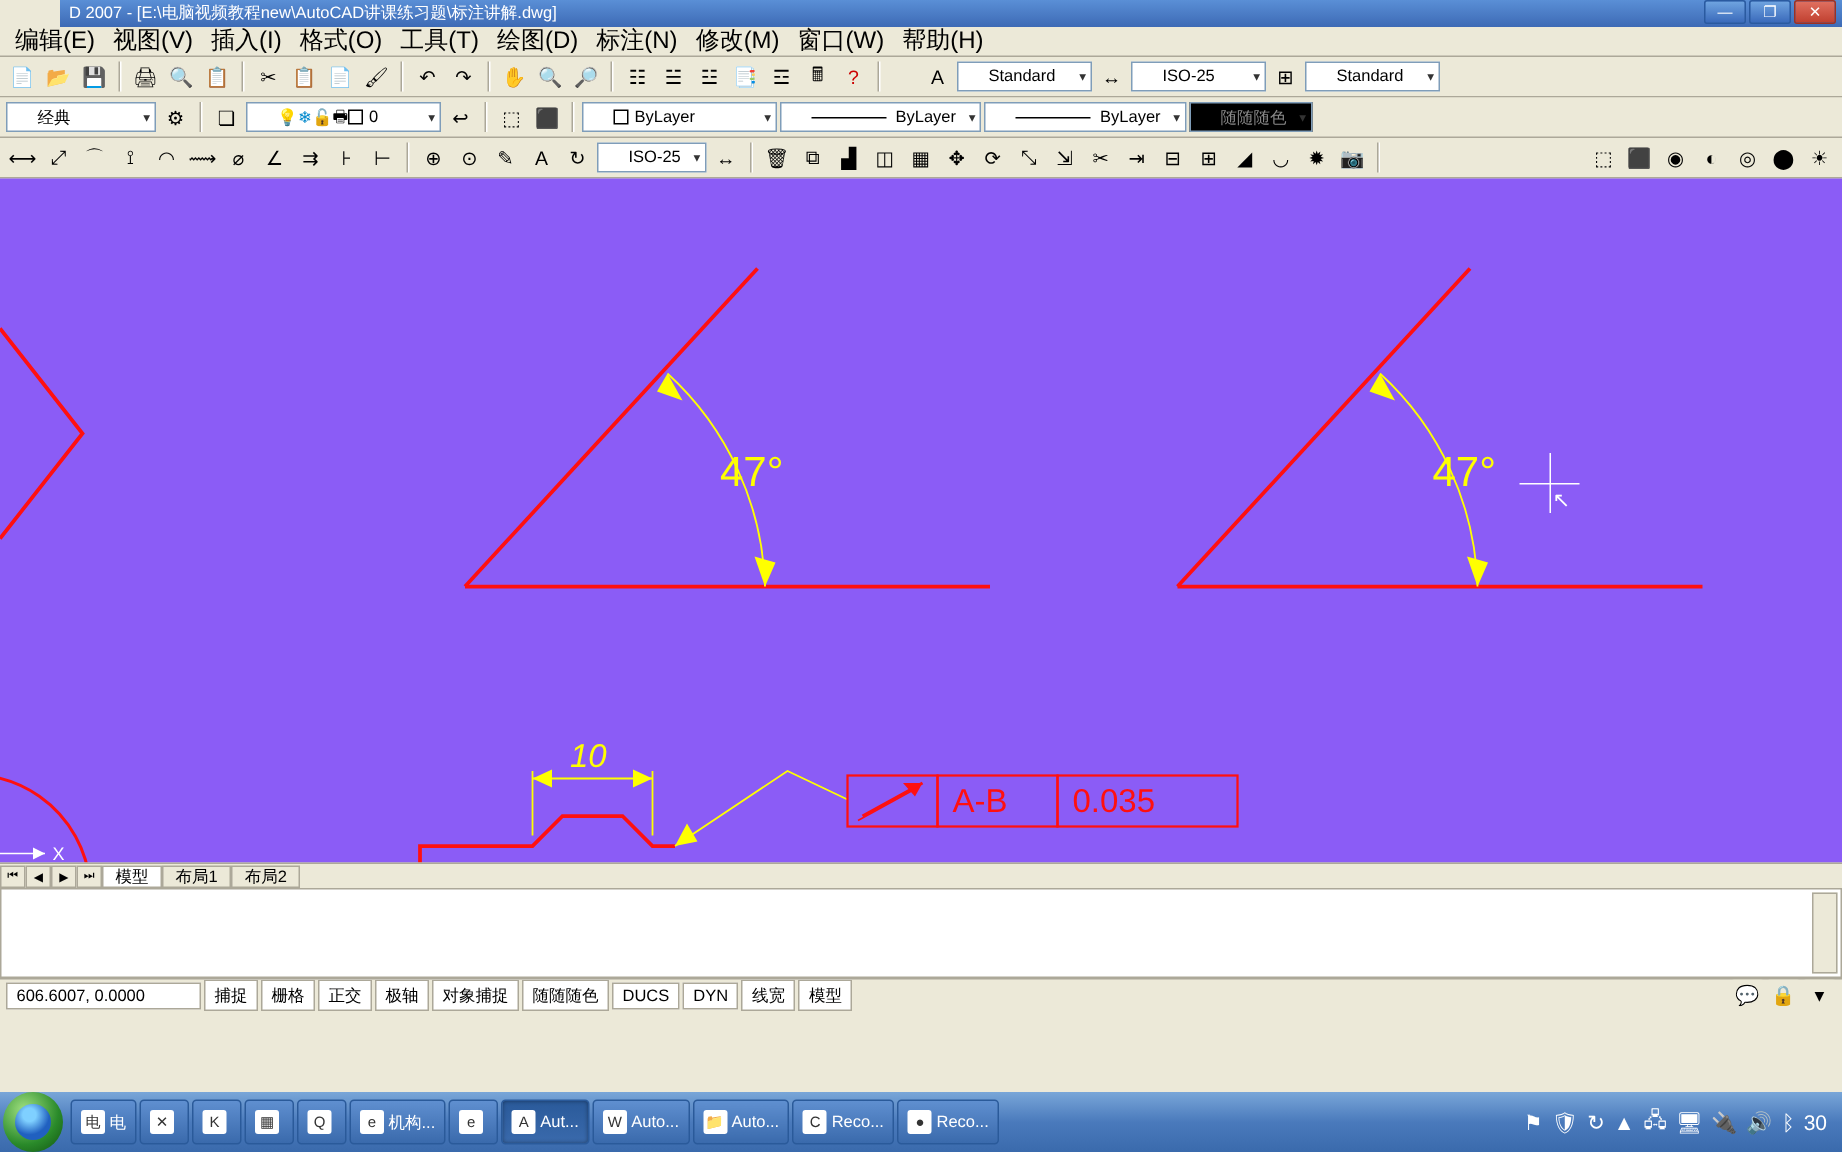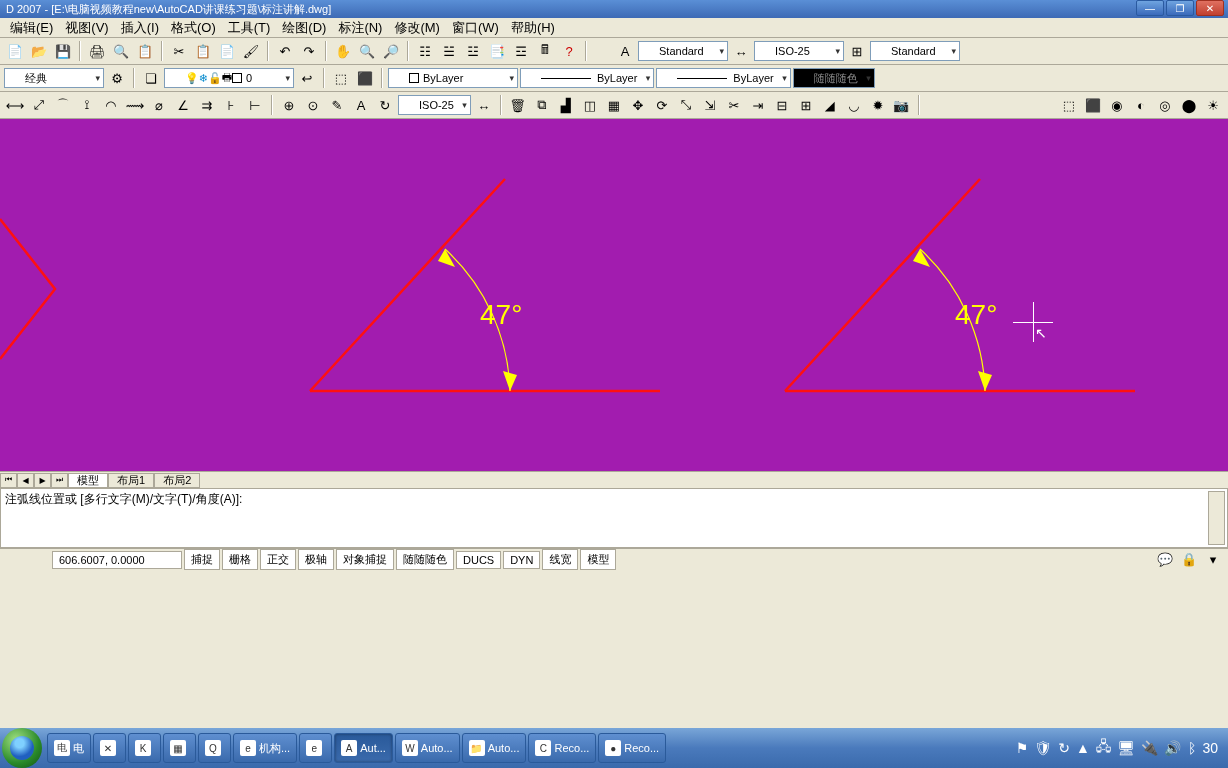--- a/index.html
+++ b/index.html
@@ -1,48 +1,48 @@
 <!DOCTYPE html>
 <html><head>
 <meta charset="utf-8">
 <style>
 * { margin: 0; padding: 0; box-sizing: border-box; font-family: "SimSun", Arial, sans-serif; }
 body { width: 1228px; height: 768px; background: #ece9d8; overflow: hidden; font-size: 12px; }
 
-.titlebar { height: 18px; background: linear-gradient(#5a8fd6, #3d6ab5); color: #fff; padding: 1px 6px; font-size: 11px; display: flex; align-items: flex-end; }
+.titlebar { height: 18px; background: linear-gradient(#5a8fd6, #3d6ab5); color: #fff; padding: 1px 6px; font-size: 11px; display: flex; align-items: flex-start; margin-left: 40px; }
 .win-controls { position: absolute; right: 4px; top: 0; display: flex; }
 .win-btn { width: 28px; height: 16px; background: linear-gradient(#6fa4e0, #3a6abb); border: 1px solid #2a5aa0; margin-left: 2px; display: flex; align-items: center; justify-content: center; color: #fff; font-size: 10px; cursor: pointer; border-radius: 2px; }
 .win-btn.close { background: linear-gradient(#e07060, #c04030); border-color: #a03020; }
 
 .menubar { height: 20px; background: #ece9d8; display: flex; align-items: center; padding: 0 4px; border-bottom: 1px solid #aca899; }
-.menubar span { padding: 2px 6px; cursor: pointer; font-size: 13px; }
+.menubar span { padding: 2px 6px; cursor: pointer; font-size: 16px; }
 
 .toolbar-row { display: flex; align-items: center; padding: 2px 4px; background: #ece9d8; border-bottom: 1px solid #aca899; gap: 2px; flex-wrap: nowrap; }
 .tbtn { width: 22px; height: 22px; background: #ece9d8; border: 1px solid transparent; display: inline-flex; align-items: center; justify-content: center; cursor: pointer; font-size: 13px; border-radius: 2px; }
 .sep { width: 2px; height: 20px; border-left: 1px solid #aca899; border-right: 1px solid #fff; margin: 0 3px; }
 .dropdown { height: 20px; background: #fff; border: 1px solid #7f9db9; padding: 1px 16px 1px 20px; font-size: 11px; display: inline-flex; align-items: center; position: relative; min-width: 60px; cursor: pointer; }
 .dropdown::after { content: "▾"; position: absolute; right: 3px; color: #333; font-size: 9px; }
 .dropdown.wide { min-width: 130px; }
 .dropdown.mid { min-width: 90px; }
 .line-sample { display: inline-block; width: 50px; height: 0; border-top: 1px solid #000; margin-right: 6px; }
 .sq { display: inline-block; width: 10px; height: 10px; border: 1px solid #000; margin-right: 4px; background: #fff; }
 
-.canvas-area { position: relative; background: #a21caf; height: 369px; width: 100%; overflow: hidden; }
+.canvas-area { position: relative; background: #8b5cf6; height: 473px; width: 100%; overflow: hidden; }
 .canvas-svg { position: absolute; inset: 0; }
 .scroll-h { position: absolute; bottom: 0; left: 0; right: 0; height: 17px; background: #ece9d8; border-top: 1px solid #aca899; display: flex; align-items: center; }
 .scroll-btn { width: 17px; height: 15px; background: #ece9d8; border: 1px solid #aca899; display: flex; align-items: center; justify-content: center; font-size: 8px; cursor: pointer; }
 .tab { padding: 1px 8px; background: #fff; border: 1px solid #aca899; font-size: 11px; cursor: pointer; height: 15px; display: flex; align-items: center; }
 .tab.inactive { background: #ece9d8; }
 
 .command-area { height: 60px; background: #fff; border: 1px solid #aca899; padding: 2px 4px; font-size: 12px; overflow: hidden; position: relative; }
 .command-area .line { white-space: nowrap; line-height: 16px; }
 
 .statusbar { height: 22px; background: #ece9d8; border-top: 1px solid #aca899; display: flex; align-items: center; padding: 0 4px; gap: 2px; font-size: 11px; }
 .status-cell { padding: 2px 6px; border: 1px solid #aca899; background: #fff; cursor: pointer; }
-.coord { min-width: 130px; margin-left: 48px; }
+.coord { min-width: 130px; }
 
 .taskbar { position: absolute; bottom: 0; left: 0; right: 0; height: 40px; background: linear-gradient(#79a6d8, #4a7abc 50%, #3a6aac); display: flex; align-items: center; padding: 0 2px; }
 .start-orb { width: 40px; height: 40px; border-radius: 50%; background: radial-gradient(circle at 35% 30%, #a0e080, #2a8a2a 60%, #105010); margin-right: 4px; cursor: pointer; position: relative; }
 .start-orb::before { content: ""; position: absolute; inset: 8px; border-radius: 50%; background: radial-gradient(circle at 40% 30%, #7fd0ff 20%, #2060c0 60%); }
 .task-item { height: 30px; padding: 0 6px; margin: 0 1px; background: linear-gradient(#5f8fd0, #3a6aac); border: 1px solid #2a5a9a; border-radius: 3px; display: flex; align-items: center; color: #fff; font-size: 11px; cursor: pointer; max-width: 75px; overflow: hidden; white-space: nowrap; }
 .task-item.active { background: linear-gradient(#2a5a9a, #3a6aac); box-shadow: inset 0 0 3px rgba(0,0,0,.4); }
 .task-icon { width: 16px; height: 16px; margin-right: 3px; background: #fff; border-radius: 2px; font-size: 10px; display: flex; align-items: center; justify-content: center; color: #333; }
 .tray { margin-left: auto; display: flex; align-items: center; gap: 6px; padding: 0 8px; color: #fff; font-size: 12px; }
 .tray .ti { cursor: pointer; font-size: 14px; }
 
@@ -262,23 +262,20 @@
     <div class="scroll-btn">◀</div>
     <div class="scroll-btn">▶</div>
     <div class="scroll-btn">⏭</div>
     <div class="tab">模型</div>
     <div class="tab inactive">布局1</div>
     <div class="tab inactive">布局2</div>
   </div>
 </div>
 
 <div class="command-area">
-  <div class="line">
-    <span>注弧线位置或 [多行文字(M)/文字(T)/角度(A)]:</span>
-  </div>
   <div style="position:absolute;right:2px;top:2px;bottom:2px;width:17px;background:#ece9d8;border:1px solid #aca899"></div>
 </div>
 
 <div class="statusbar">
   <div class="status-cell coord">606.6007, 0.0000</div>
   <div class="status-cell">捕捉</div>
   <div class="status-cell">栅格</div>
   <div class="status-cell">正交</div>
   <div class="status-cell">极轴</div>
   <div class="status-cell">对象捕捉</div>

